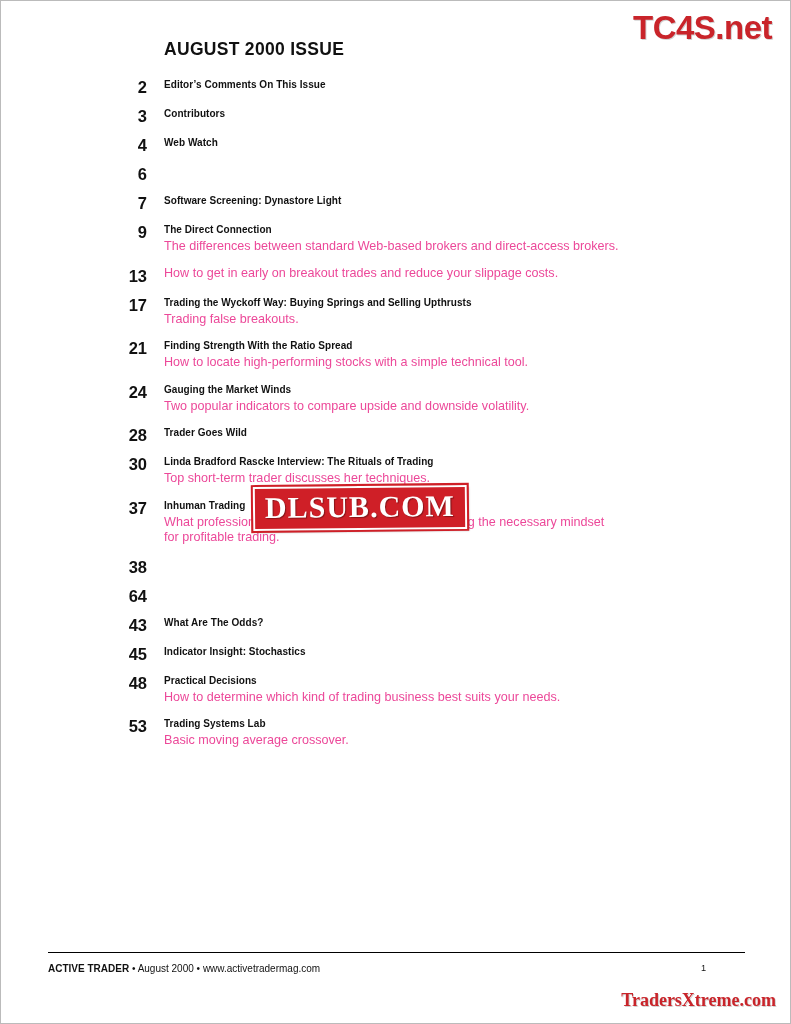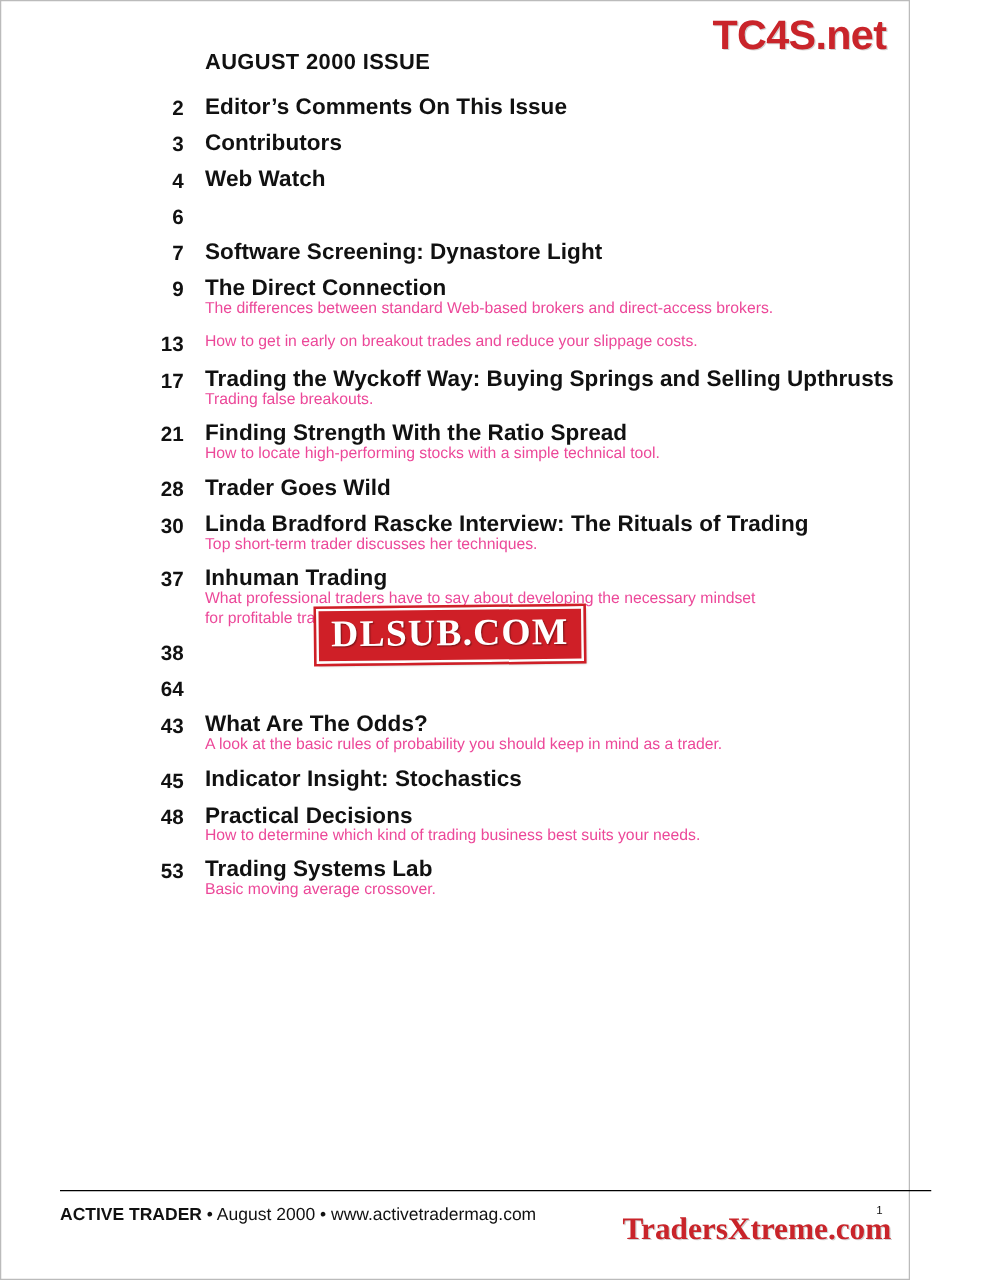--- a/index.html
+++ b/index.html
@@ -13,21 +13,21 @@
     position: relative;
     font-family: "Liberation Sans", sans-serif;
     color: #000000;
     overflow: hidden;
   }
 
   
   .page {
     position: absolute;
     left: 0; top: 0;
-    width: 728px;
+    width: 791px;
     height: 1024px;
     box-sizing: border-box;
     border: 1px solid #bbbbbb;
     background: #ffffff;
   }
 
   
   .watermark-top {
     position: absolute;
     right: 18px;
@@ -37,24 +37,24 @@
     font-size: 33px;
     color: #c9242a;
     letter-spacing: -0.5px;
     text-shadow: 1px 1px 0 rgba(0,0,0,0.18);
   }
 
   
   .watermark-bottom {
     position: absolute;
     right: 14px;
-    bottom: 25px;
+    bottom: 12px;
     font-family: "Liberation Serif", serif;
     font-weight: bold;
-    font-size: 25px;
+    font-size: 18px;
     color: #c9242a;
     letter-spacing: 0px;
     text-shadow: 1px 1px 0 rgba(0,0,0,0.18);
   }
 
   
   .watermark-center {
     position: absolute;
     left: 252px;
     top: 485px;
@@ -107,21 +107,21 @@
     text-align: right;
     font-size: 16.5px;
     font-weight: bold;
     color: #111111;
   }
   .toc-body {
     margin-left: 163px;
     padding-right: 70px;
   }
   .toc-title {
-    font-size: 18px;
+    font-size: 10px;
     font-weight: bold;
     color: #111111;
     line-height: 16px;
     letter-spacing: 0.05px;
   }
   .toc-desc {
     font-size: 12.6px;
     font-weight: normal;
     color: #ec4899;
     line-height: 15.5px;
@@ -135,21 +135,21 @@
     left: 47px;
     top: 951px;
     width: 697px;
     height: 1px;
     background: #000000;
   }
   .footer-left {
     position: absolute;
     left: 47px;
     top: 962px;
-    font-size: 14px;
+    font-size: 10px;
     color: #111111;
     text-align: right;
   }
   .footer-left .ft-strong {
     font-weight: bold;
   }
   .footer-page {
     position: absolute;
     left: 700px;
     top: 962px;
@@ -215,20 +215,27 @@
         </div>
       </div>
       <div class="toc-row">
         <div class="toc-page">21</div>
         <div class="toc-body">
           <div class="toc-title">Finding Strength With the Ratio Spread</div>
           <div class="toc-desc">How to locate high-performing stocks with a simple technical tool.</div>
         </div>
       </div>
       <div class="toc-row">
+        <div class="toc-page">24</div>
+        <div class="toc-body">
+          <div class="toc-title">Gauging the Market Winds</div>
+          <div class="toc-desc">Two popular indicators to compare upside and downside volatility.</div>
+        </div>
+      </div>
+      <div class="toc-row">
         <div class="toc-page">28</div>
         <div class="toc-body">
           <div class="toc-title">Trader Goes Wild</div>
         </div>
       </div>
       <div class="toc-row">
         <div class="toc-page">30</div>
         <div class="toc-body">
           <div class="toc-title">Linda Bradford Rascke Interview: The Rituals of Trading</div>
           <div class="toc-desc">Top short-term trader discusses her techniques.</div>
@@ -245,21 +252,20 @@
       <div class="toc-row">
         <div class="toc-page">38</div>
       </div>
       <div class="toc-row">
         <div class="toc-page">64</div>
       </div>
       <div class="toc-row">
         <div class="toc-page">43</div>
         <div class="toc-body">
           <div class="toc-title">What Are The Odds?</div>
-          <div class="toc-desc">A look at the basic rules of probability you should keep in mind as a trader.</div>
         </div>
       </div>
       <div class="toc-row">
         <div class="toc-page">45</div>
         <div class="toc-body">
           <div class="toc-title">Indicator Insight:  Stochastics</div>
         </div>
       </div>
       <div class="toc-row">
         <div class="toc-page">48</div>

